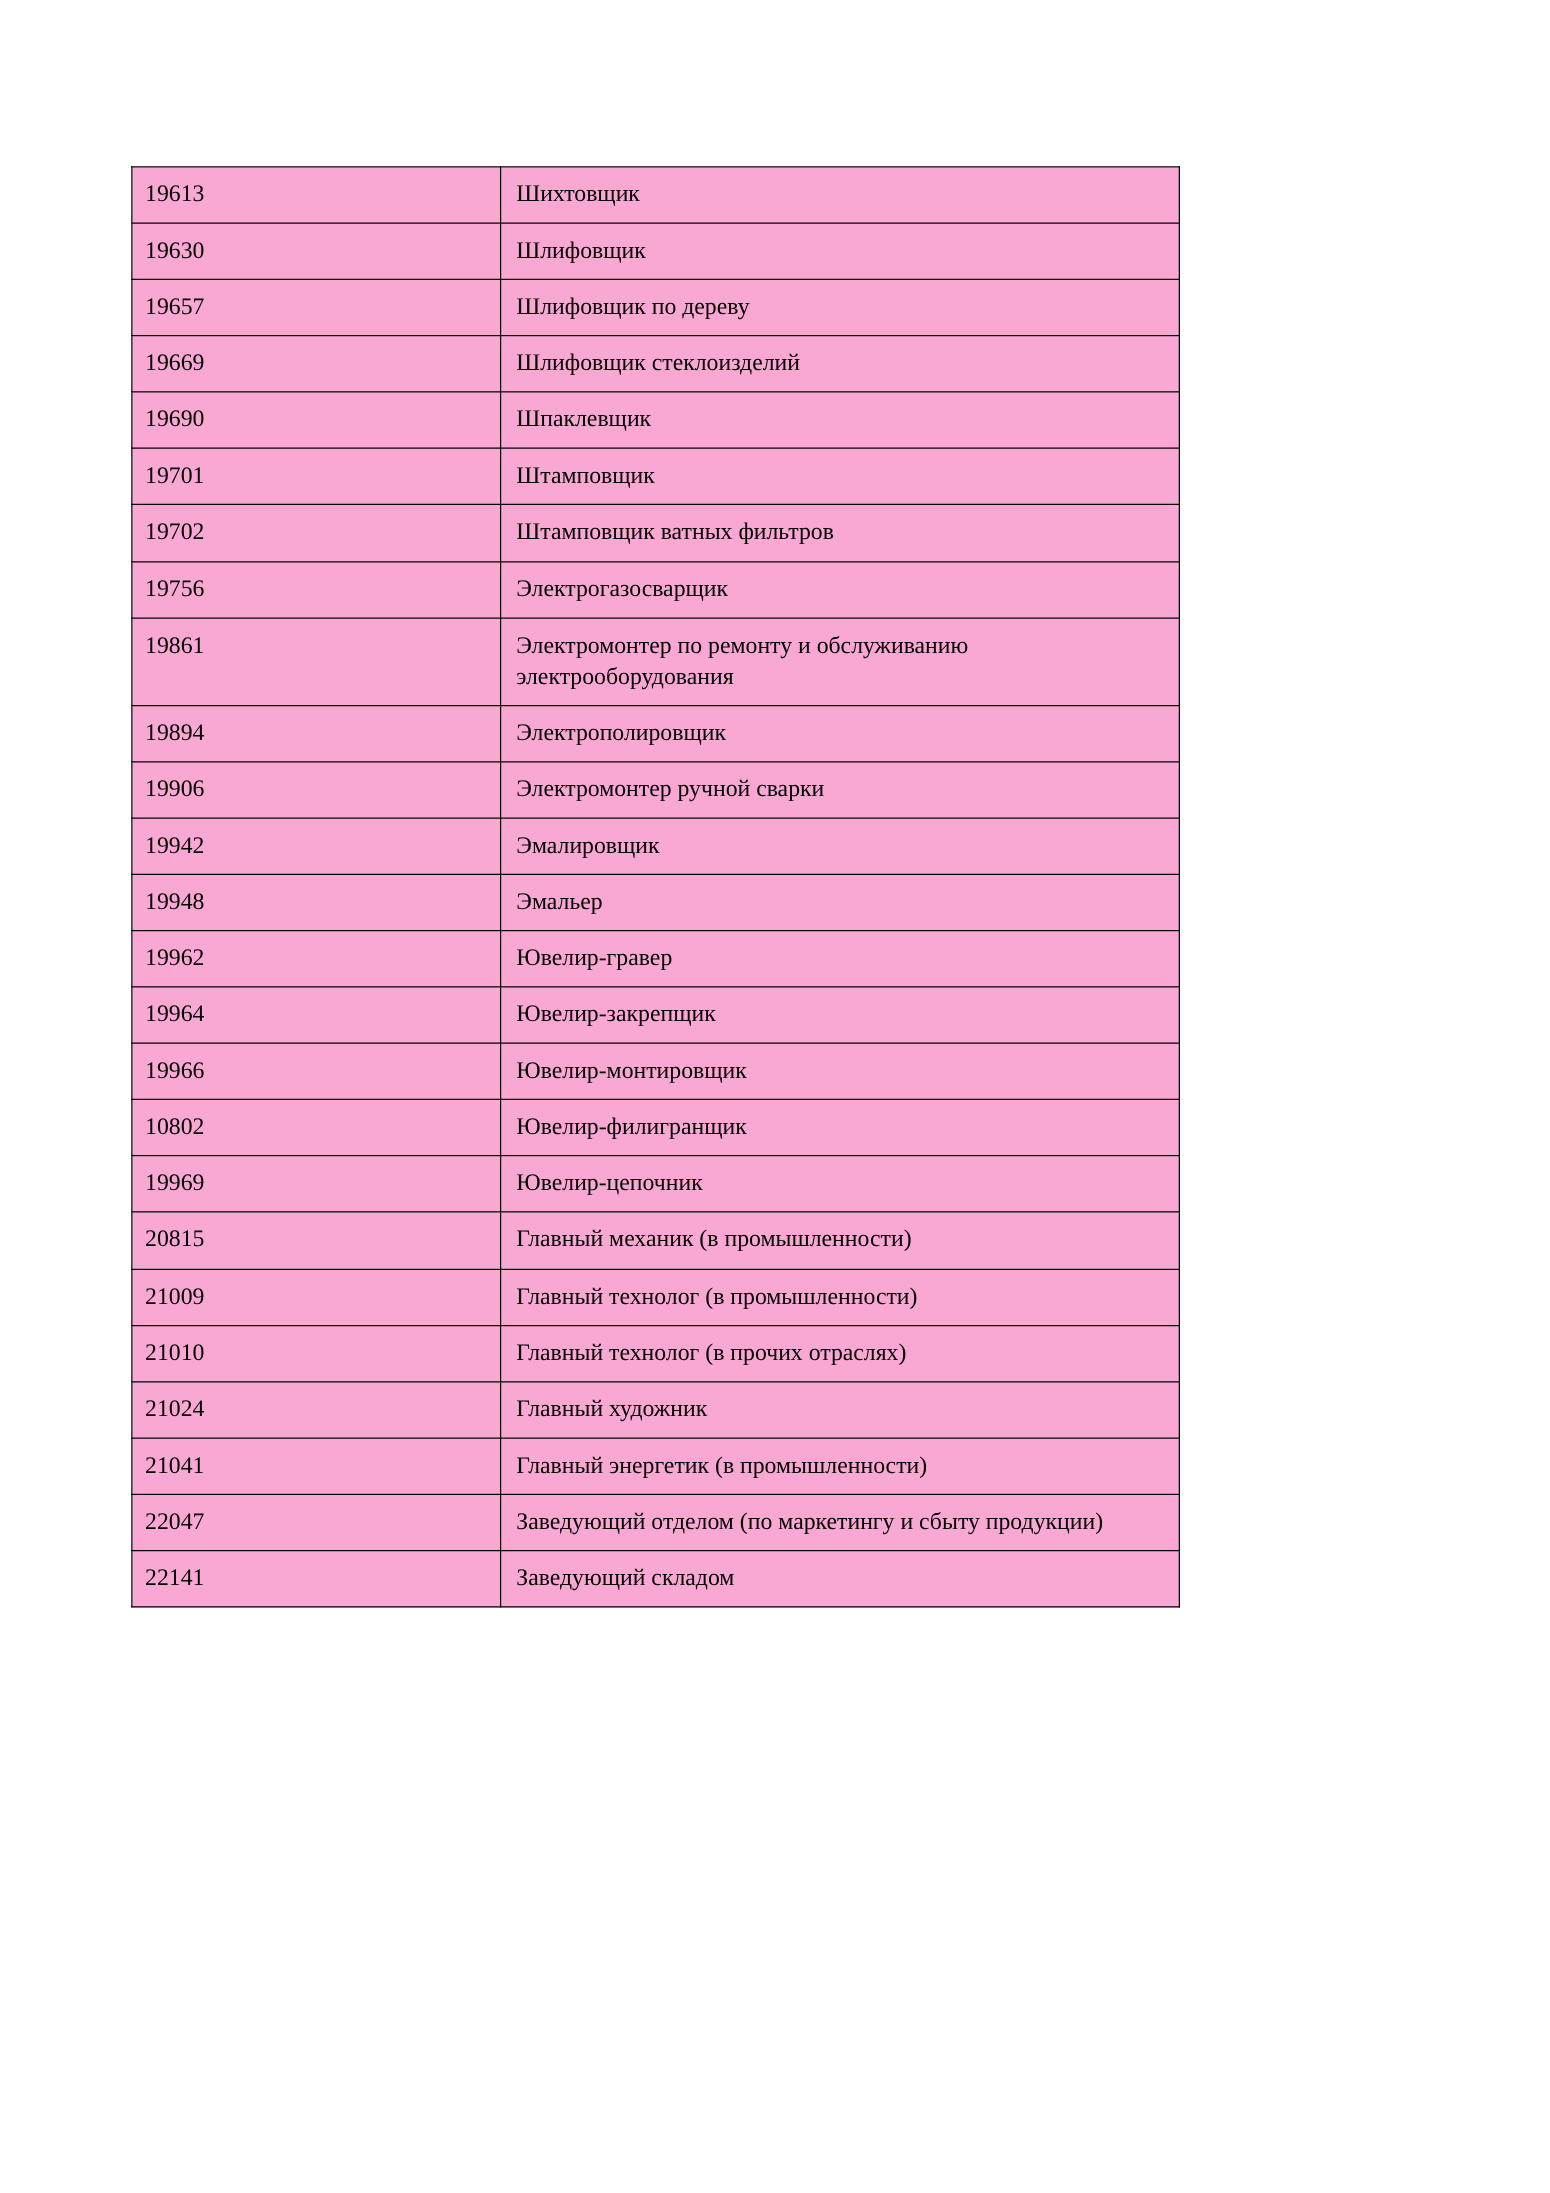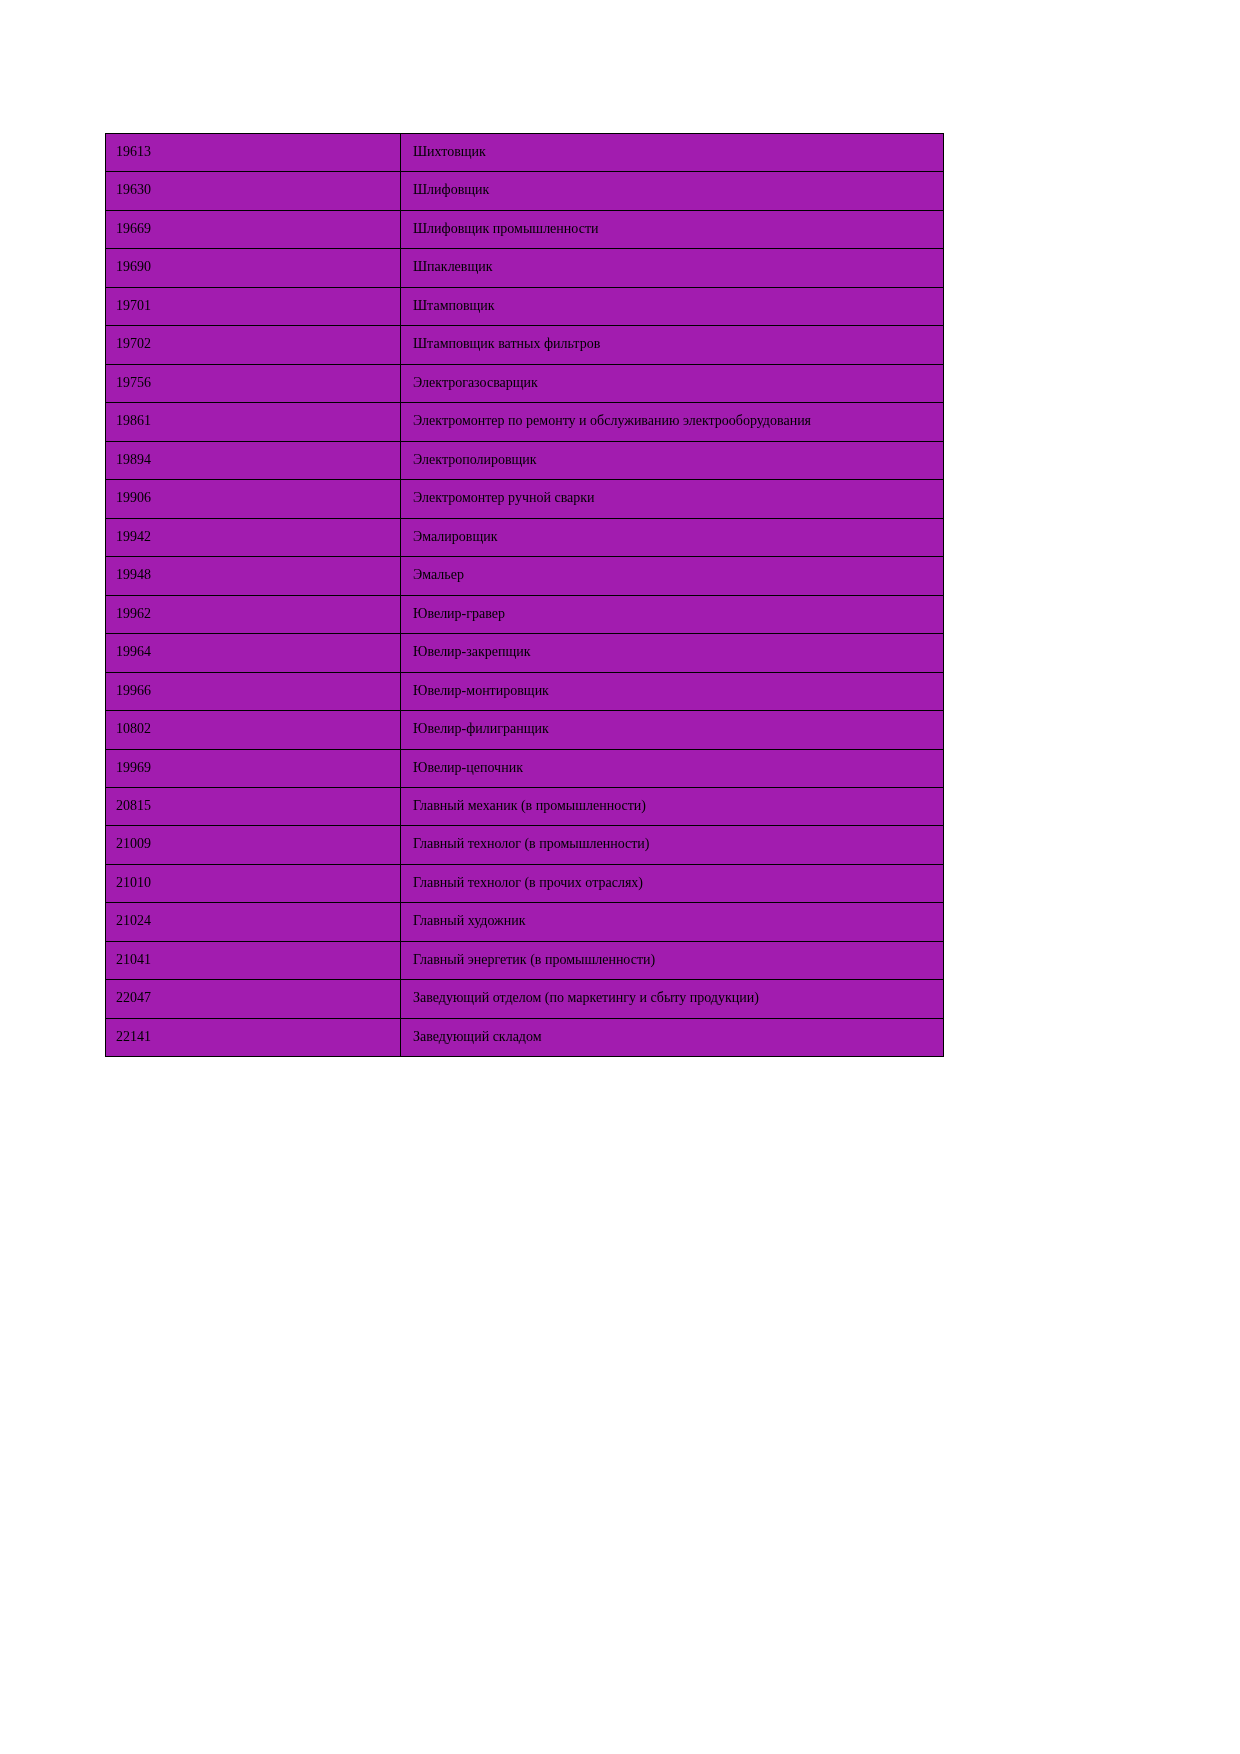--- a/index.html
+++ b/index.html
@@ -25,24 +25,24 @@
     position: absolute;
     left: 105px;
     top: 133px;
     width: 838px;
     border-collapse: collapse;
     table-layout: fixed;
   }
   .doc-table td {
     border: 1.5px solid #000000;
     vertical-align: top;
-    font-size: 14px;
+    font-size: 19px;
     line-height: 1.32;
     padding: 9px 0 10px 0;
-    background: #a21caf;
+    background: #f9a8d4;
   }
   .col-code {
     width: 295px;
   }
   .col-title {
     width: 543px;
   }
   .cell-code {
     padding-left: 10px !important;
   }
@@ -64,22 +64,26 @@
     <tbody id="table-body">
         <tr>
           <td class="cell-code">19613</td>
           <td class="cell-title">Шихтовщик</td>
         </tr>
         <tr>
           <td class="cell-code">19630</td>
           <td class="cell-title">Шлифовщик</td>
         </tr>
         <tr>
+          <td class="cell-code">19657</td>
+          <td class="cell-title">Шлифовщик по дереву</td>
+        </tr>
+        <tr>
           <td class="cell-code">19669</td>
-          <td class="cell-title">Шлифовщик промышленности</td>
+          <td class="cell-title">Шлифовщик стеклоизделий</td>
         </tr>
         <tr>
           <td class="cell-code">19690</td>
           <td class="cell-title">Шпаклевщик</td>
         </tr>
         <tr>
           <td class="cell-code">19701</td>
           <td class="cell-title">Штамповщик</td>
         </tr>
         <tr>

